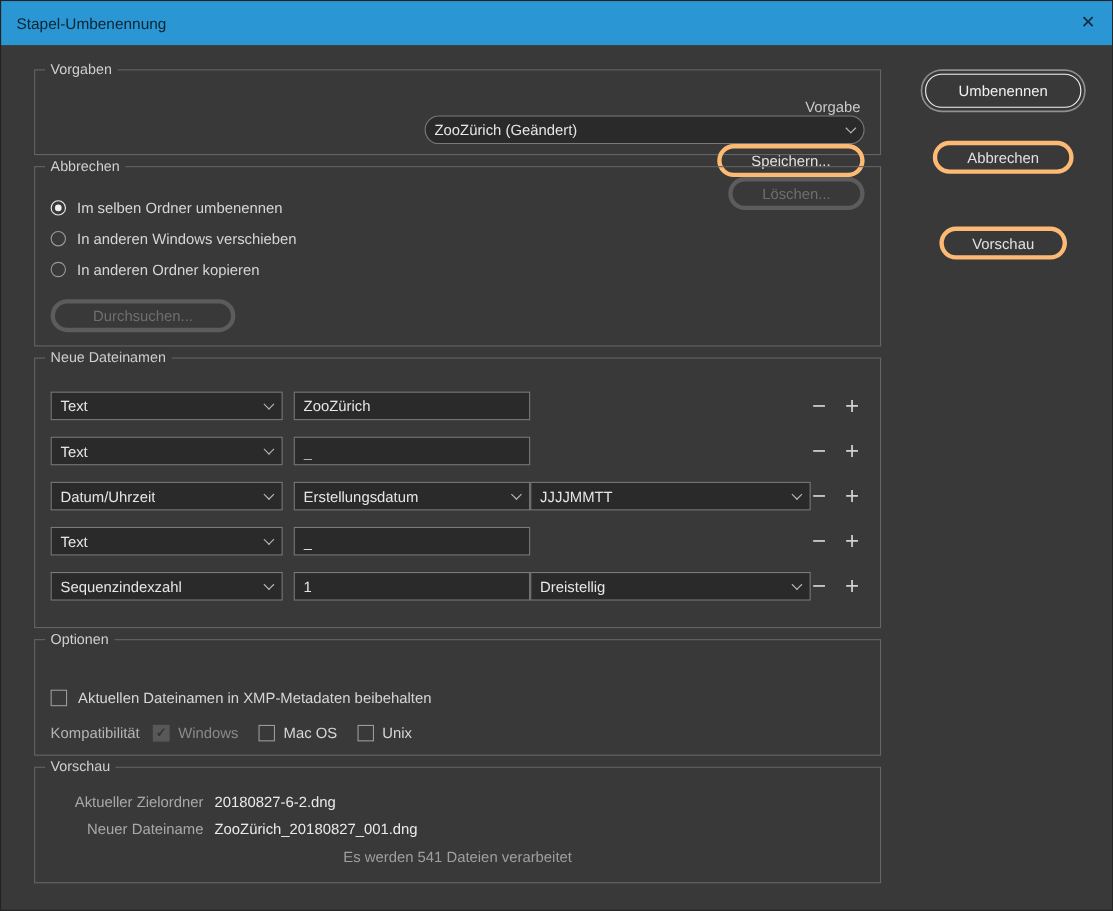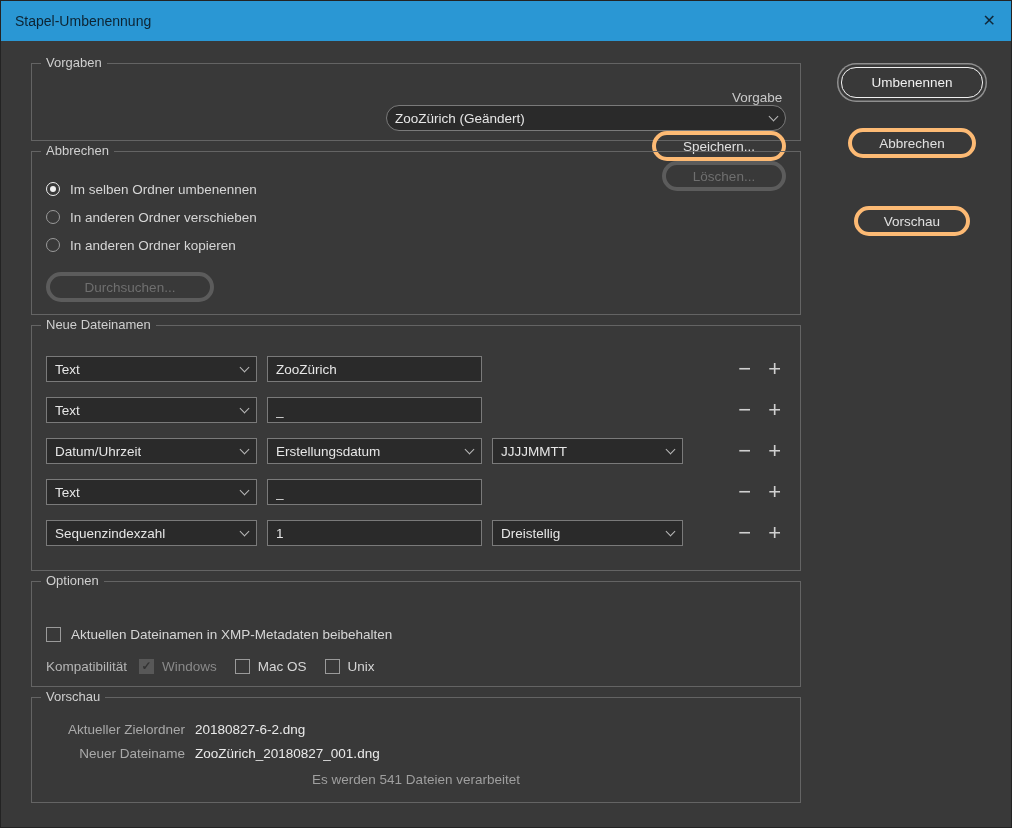--- a/index.html
+++ b/index.html
@@ -86,21 +86,21 @@
   .radio.checked { border-color:#f0f0f0; }
   .radio.checked::after { content:""; width:6px; height:6px; border-radius:50%; background:#f0f0f0; }
   .radio-row .rlbl { font-size:13.5px; color:#d6d6d6; }
   .btn-browse { width:168px; margin-top:10px; }
 
   
   .g-files { height:246px; padding:30px 14px 0; }
   .fn-row { display:flex; align-items:center; height:26px; margin-bottom:15px; }
   .c1 { width:211px; flex:0 0 auto; }
   .c2 { width:215px; flex:0 0 auto; margin-left:10px; }
-  .c3 { width:191px; flex:0 0 auto; margin-left:10px; }
+  .c3 { width:255px; flex:0 0 auto; margin-left:0; }
   .minus, .plus {
     font-size:22px; color:#d0d0d0; line-height:24px; cursor:default;
     -webkit-user-select:none; user-select:none;
   }
   .minus { margin-left:auto; }
   .plus { margin-left:17px; margin-right:5px; }
 
   
   .g-options { height:106px; padding:43px 14px 0; }
   .check-row { display:flex; align-items:center; height:18px; margin-bottom:14px; cursor:default; }
@@ -163,21 +163,21 @@
   </div>
 
   <div class="group g-dest">
     <span class="legend">Abbrechen</span>
     <div class="radio-row">
       <span class="radio checked"></span>
       <span class="rlbl">Im selben Ordner umbenennen</span>
     </div>
     <div class="radio-row">
       <span class="radio"></span>
-      <span class="rlbl">In anderen Ordner verschieben</span>
+      <span class="rlbl">In anderen Windows verschieben</span>
     </div>
     <div class="radio-row">
       <span class="radio"></span>
       <span class="rlbl">In anderen Ordner kopieren</span>
     </div>
     <button class="pill btn-browse disabled">Durchsuchen...</button>
   </div>
 
   <div class="group g-files">
     <span class="legend">Neue Dateinamen</span>

